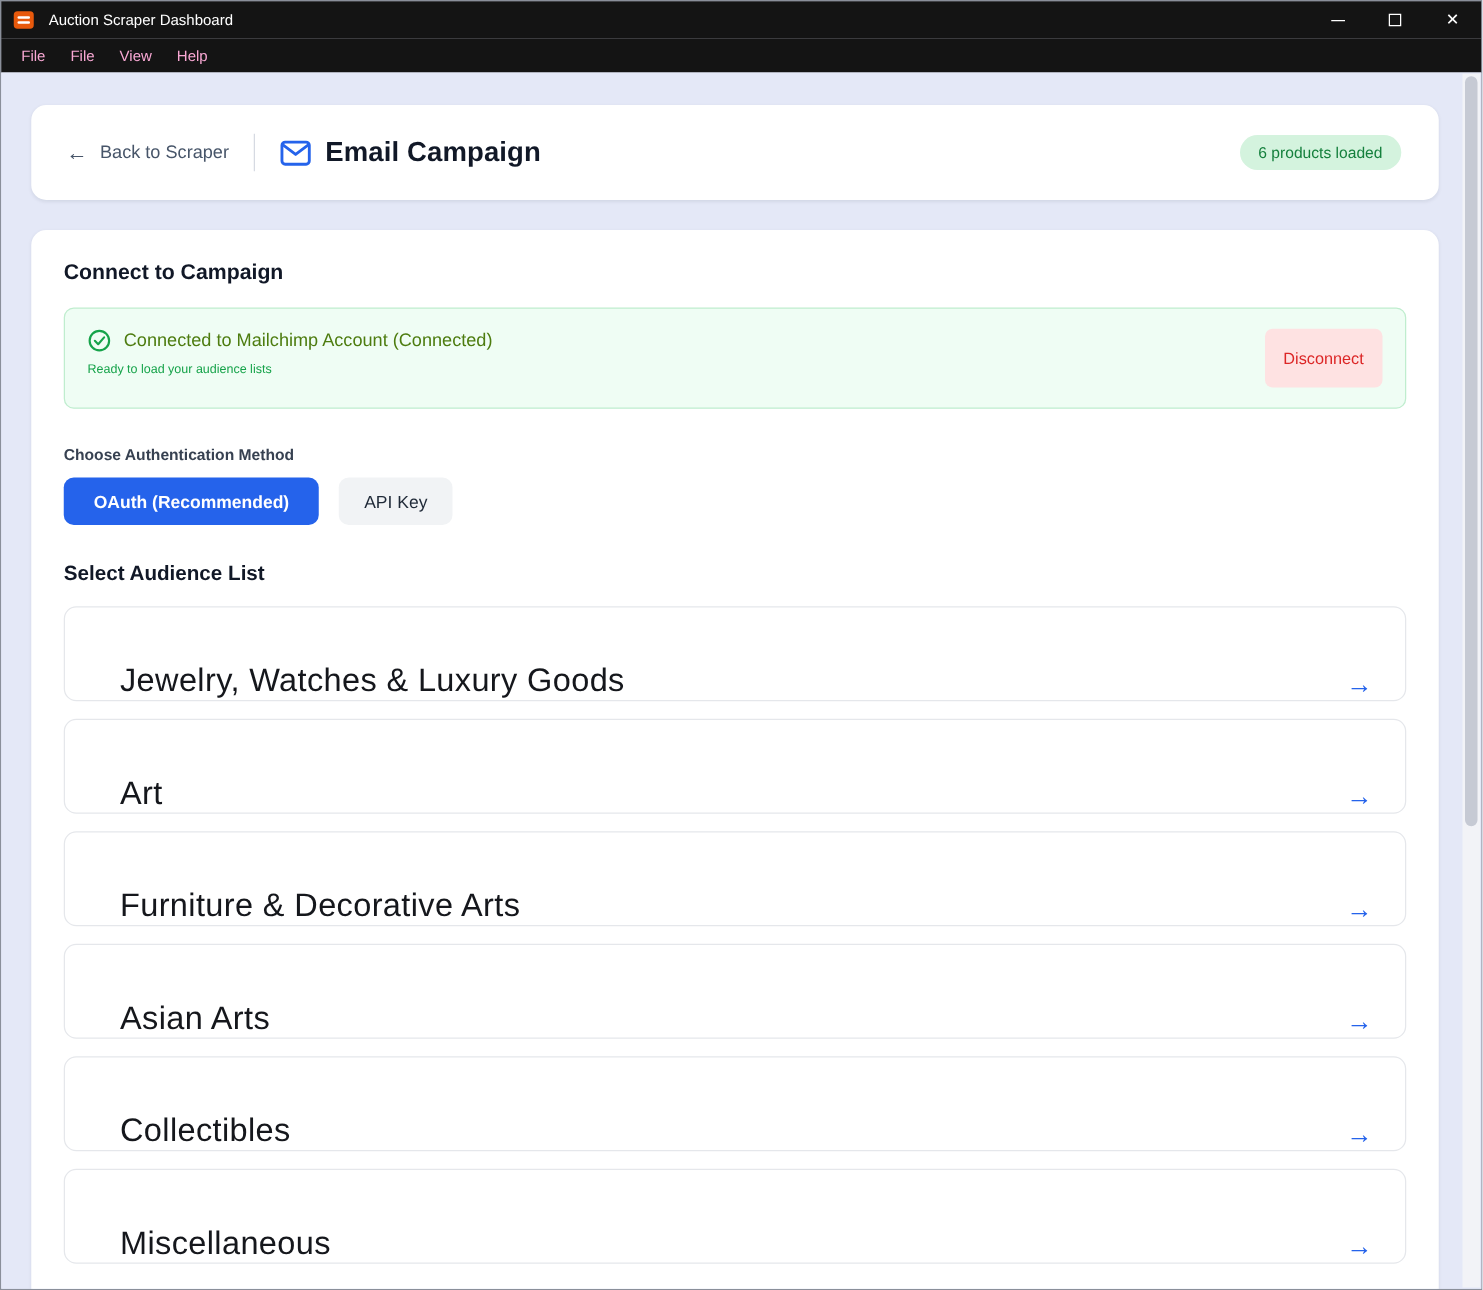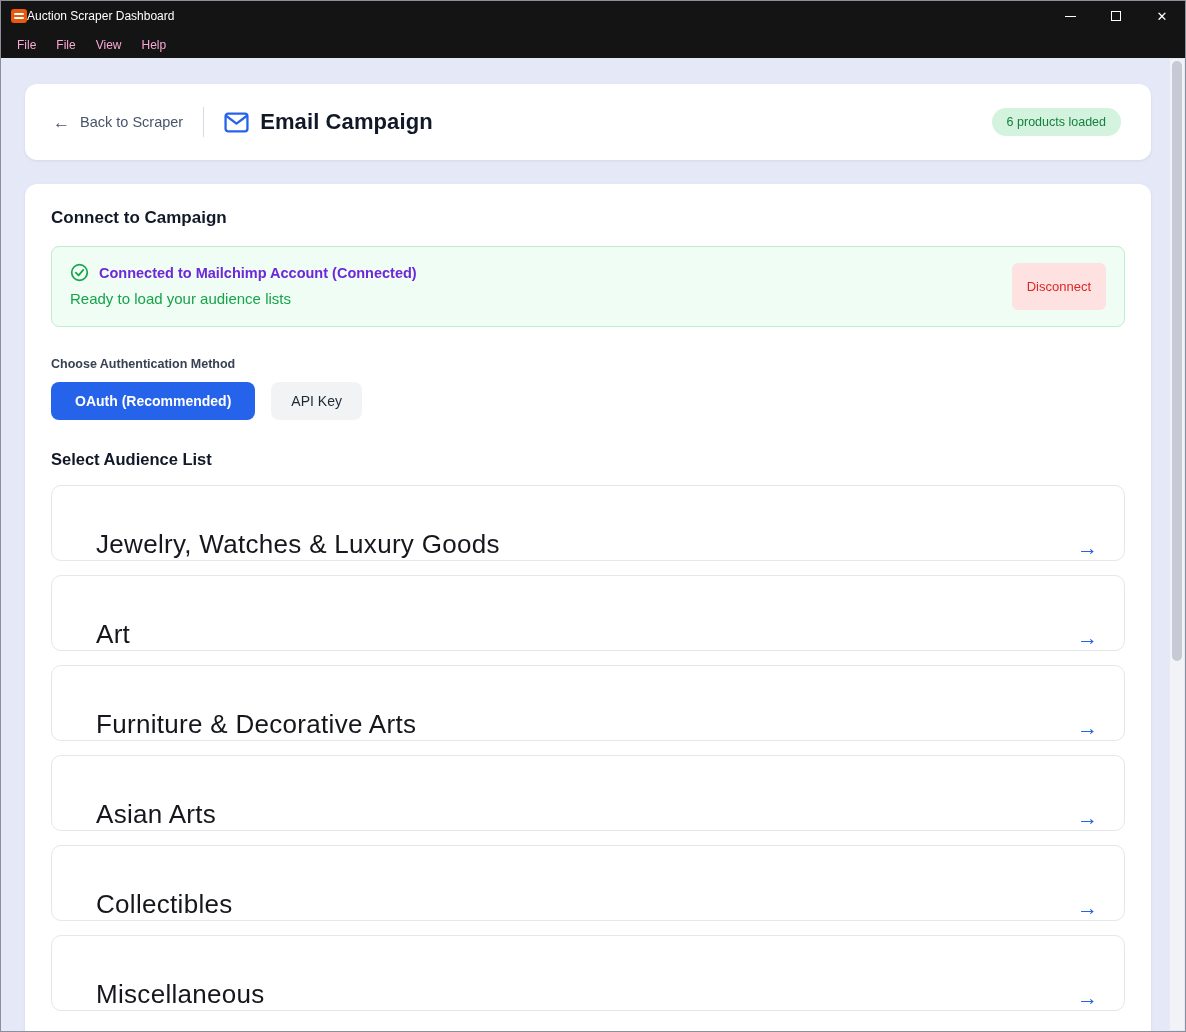--- a/index.html
+++ b/index.html
@@ -3,21 +3,21 @@
 <meta charset="utf-8">
 <style>
   * { margin:0; padding:0; box-sizing:border-box; }
   html,body { width:1186px; height:1032px; overflow:hidden; }
   body { font-family:"Liberation Sans","DejaVu Sans",sans-serif; background:#e4e8f7; }
 
   .window { width:1186px; height:1032px; border:1px solid #8a8f9a; display:flex; flex-direction:column; position:relative; }
 
   
   .titlebar { height:30px; background:#141414; display:flex; align-items:center; justify-content:space-between; flex:0 0 auto; }
-  .titlebar-left { display:flex; align-items:center; gap:0; padding-left:10px; }
+  .titlebar-left { display:flex; align-items:center; gap:12px; padding-left:10px; }
   .app-icon { width:16px; height:14px; background:#e8590c; border-radius:3px; display:inline-flex; flex-direction:column; justify-content:center; gap:2px; padding:3px 3px; }
   .app-icon i { display:block; height:2px; background:#ffffff; border-radius:1px; }
   .titlebar .title { color:#ffffff; font-size:12px; }
   .window-controls { display:flex; height:30px; }
   .win-btn { width:46px; height:30px; display:flex; align-items:center; justify-content:center; color:#ffffff; font-size:13px; cursor:default; }
   .win-btn .min-glyph { display:block; width:11px; height:1px; background:#ffffff; }
   .win-btn .max-glyph { display:block; width:10px; height:10px; border:1px solid #ffffff; }
 
   
   .menubar { height:27px; background:#141414; display:flex; align-items:center; gap:4px; padding-left:8px; flex:0 0 auto; }
@@ -33,22 +33,22 @@
   .mail-icon { display:inline-flex; margin-right:11px; }
   .page-title { font-size:22px; font-weight:700; color:#111827; letter-spacing:.1px; }
   .badge { margin-left:auto; background:#d4f3de; color:#15803d; font-size:12.5px; padding:7px 15px; border-radius:999px; white-space:nowrap; }
 
   .main-card { background:#ffffff; border-radius:12px; box-shadow:0 1px 3px rgba(15,23,42,.08); padding:24px 26px 40px 26px; min-height:900px; }
   .section-title { font-size:17px; font-weight:700; color:#111827; margin-bottom:18px; }
 
   .success-banner { background:#effdf4; border:1px solid #bfedce; border-radius:8px; padding:16px 18px 16px 18px; display:flex; align-items:flex-start; justify-content:space-between; margin-bottom:30px; }
   .status-line { display:flex; align-items:center; gap:10px; }
   .check-icon { display:inline-flex; }
-  .status-title { font-size:14.5px; font-weight:700; color:#6d28d9; }
-  .status-sub { font-size:15px; color:#16a34a; margin-top:8px; margin-left:0; }
+  .status-title { font-size:14.5px; font-weight:400; color:#4d7c0f; }
+  .status-sub { font-size:10px; color:#16a34a; margin-top:8px; margin-left:0; }
   .disconnect-btn { background:#fee2e2; color:#dc2626; border:none; font-family:inherit; font-size:13px; padding:16px 15px; border-radius:6px; cursor:pointer; align-self:center; }
 
   .auth-label { font-size:12.5px; font-weight:700; color:#374151; margin-bottom:11px; }
   .auth-buttons { display:flex; gap:16px; margin-bottom:30px; }
   .btn-oauth { background:#2563eb; color:#ffffff; border:none; font-family:inherit; font-size:14px; font-weight:600; padding:11px 24px; border-radius:8px; cursor:pointer; }
   .btn-apikey { background:#f1f3f5; color:#1f2937; border:none; font-family:inherit; font-size:14px; font-weight:500; padding:11px 20px; border-radius:8px; cursor:pointer;text-align:center; }
 
   .audience-title { font-size:16.5px; font-weight:700; color:#111827; margin-bottom:16px; }
   .audience-card { background:#ffffff; border:1px solid #e5e7eb; border-radius:10px; height:76px; display:flex; align-items:flex-end; justify-content:space-between; padding:0 26px 0 44px; margin-bottom:14px; cursor:pointer; }
   .audience-name { font-size:26px; font-weight:500; color:#15171c; letter-spacing:.3px; }

